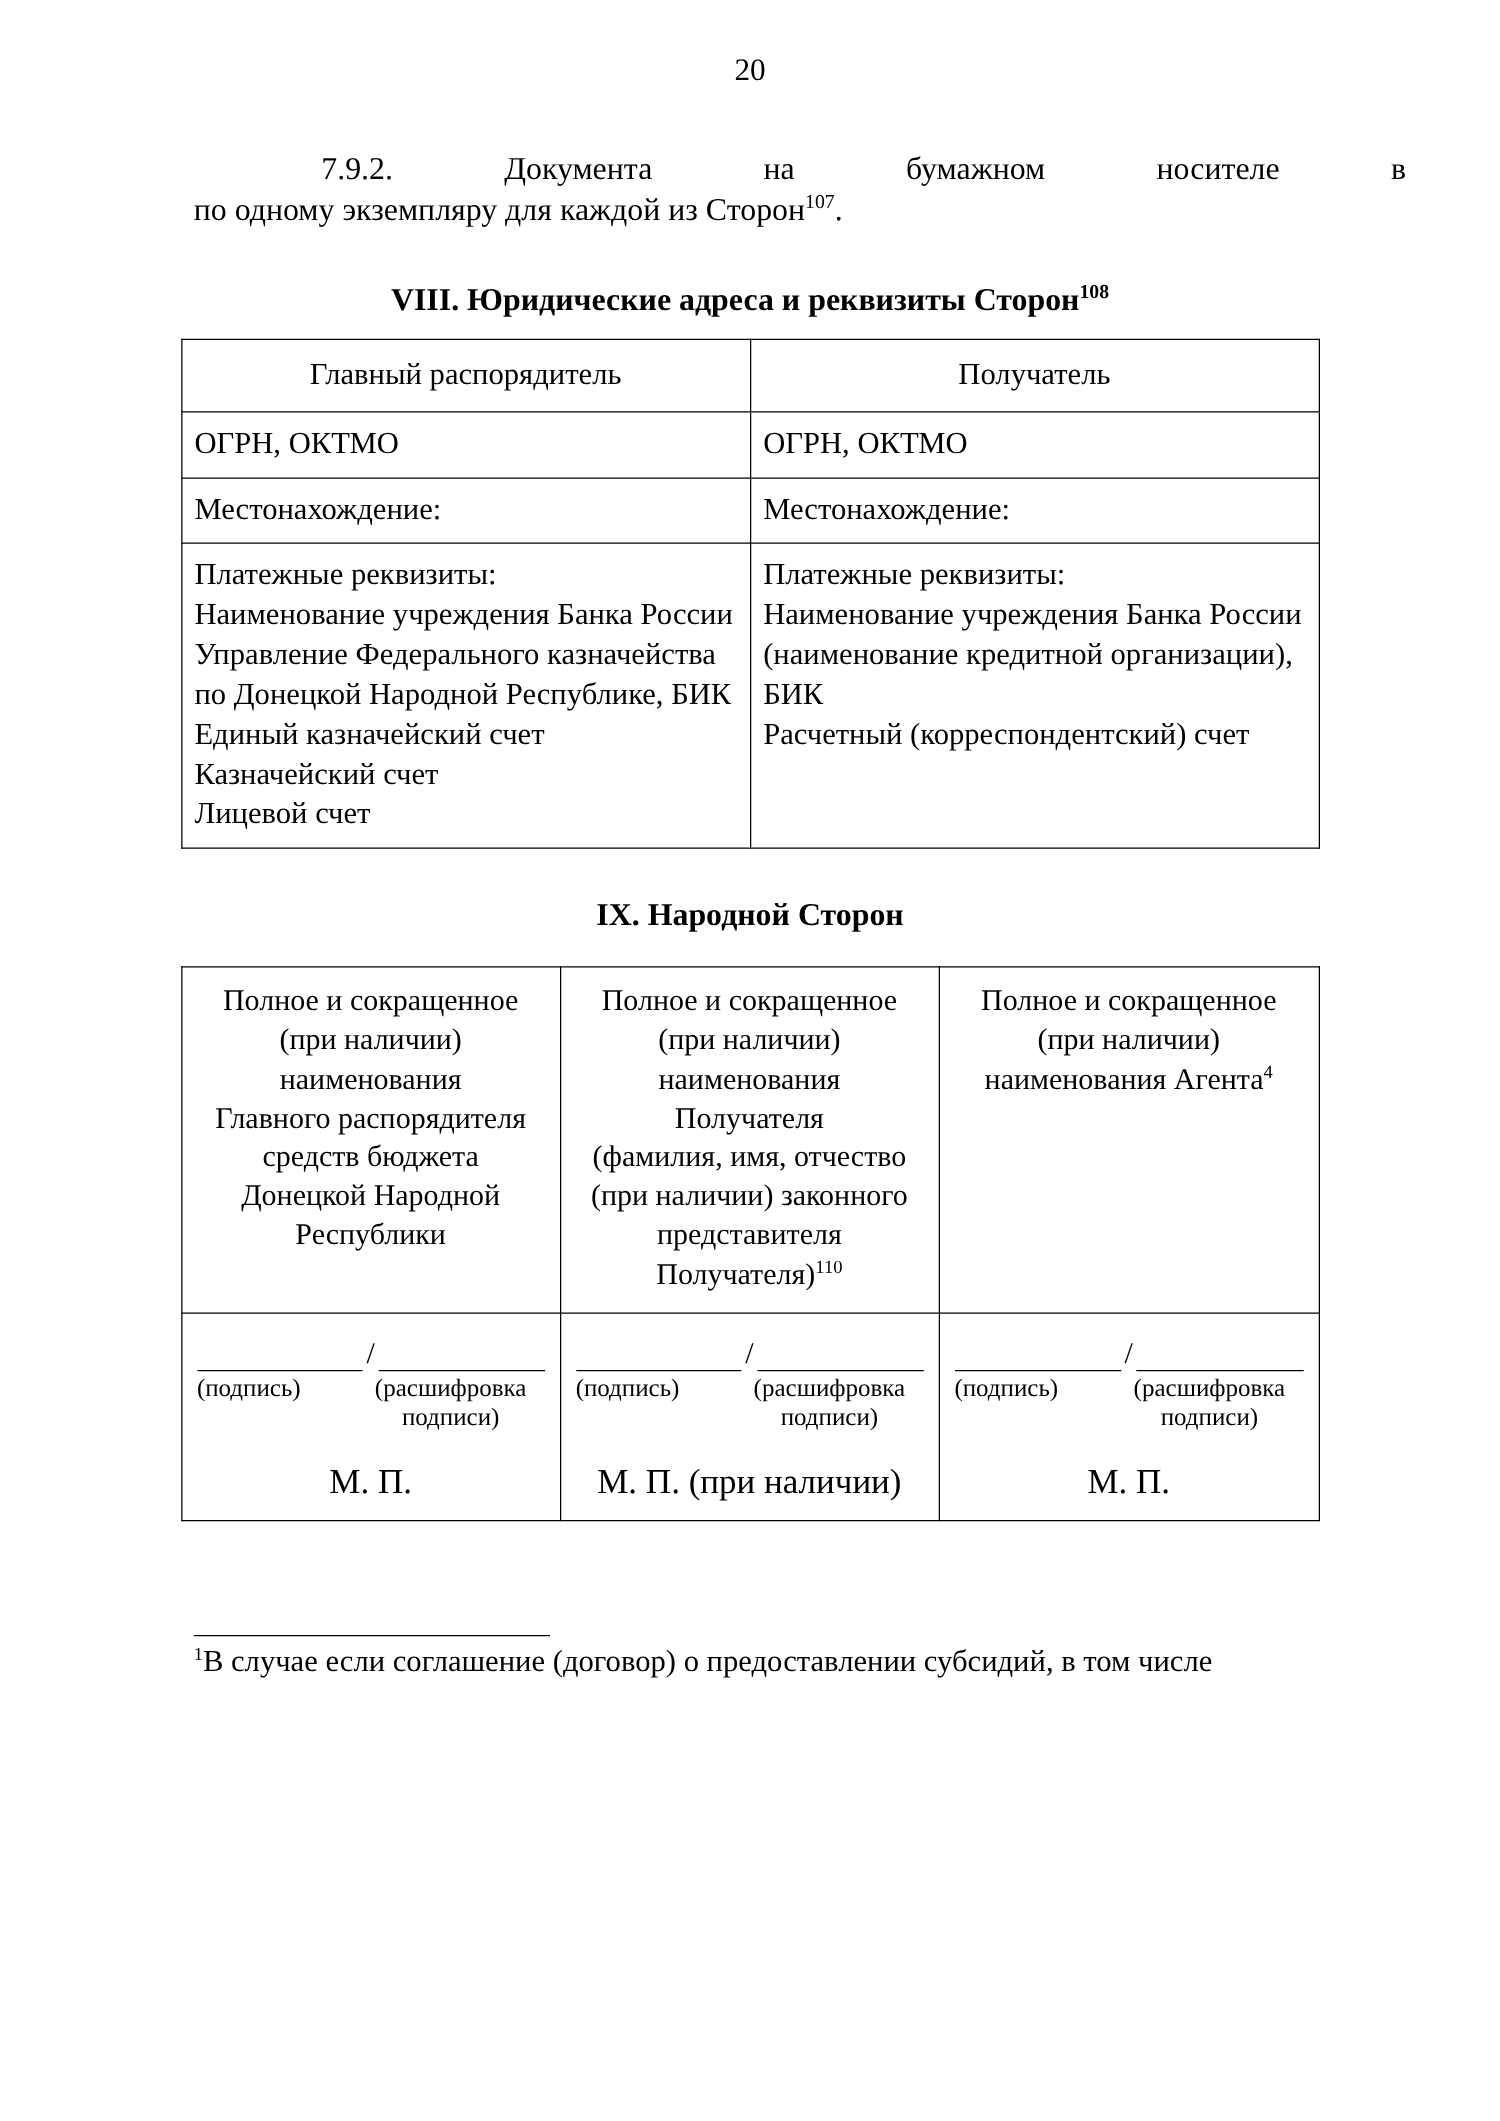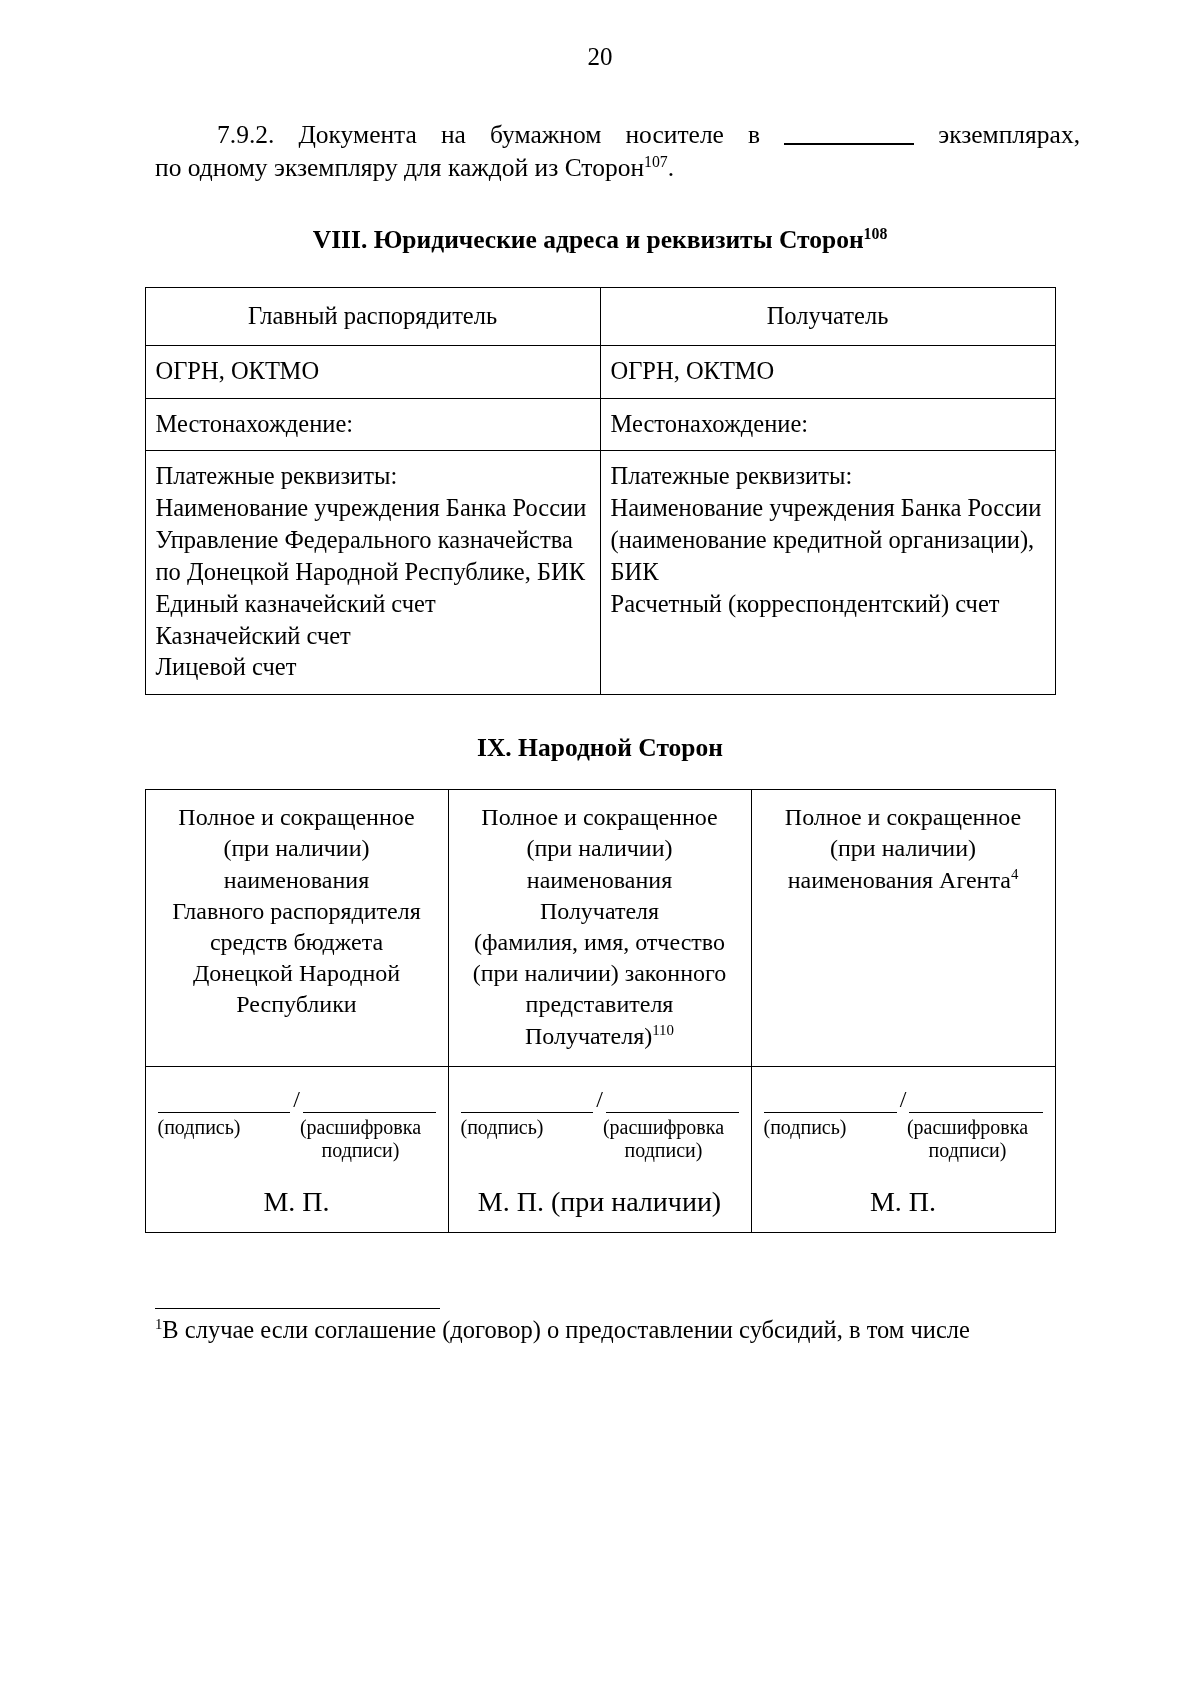--- a/index.html
+++ b/index.html
@@ -33,20 +33,21 @@
   .para-block {
     margin: 48px 120px 0 155px;
     font-size: 25.5px;
     line-height: 1.32;
   }
   .para-line-1 {
     display: flex;
     align-items: baseline;
     text-align: justify;
     white-space: nowrap;
+    gap: 40px;
   }
   .para-line-1 .indent { display: inline-block; width: 62px; flex: 0 0 auto; }
   .para-line-1 .w { flex: 0 0 auto; }
   .para-line-1 .sp { flex: 1 1 auto; min-width: 9px; }
   .blank-fill {
     display: inline-block;
     flex: 0 0 auto;
     width: 130px;
     border-bottom: 2px solid #000;
     height: 1em;
@@ -69,21 +70,21 @@
   #heading-viii { margin-top: 40px; }
   #heading-ix { margin-top: 38px; }
 
   
   table {
     border-collapse: collapse;
     table-layout: fixed;
   }
   .req-table {
     width: 910px;
-    margin: 32px auto 0 auto;
+    margin: 16px auto 0 auto;
   }
   .req-table td {
     border: 1.6px solid #000;
     padding: 9px 10px 11px 10px;
     font-size: 24.5px;
     line-height: 1.30;
     vertical-align: top;
   }
   .req-table td.head {
     text-align: center;

